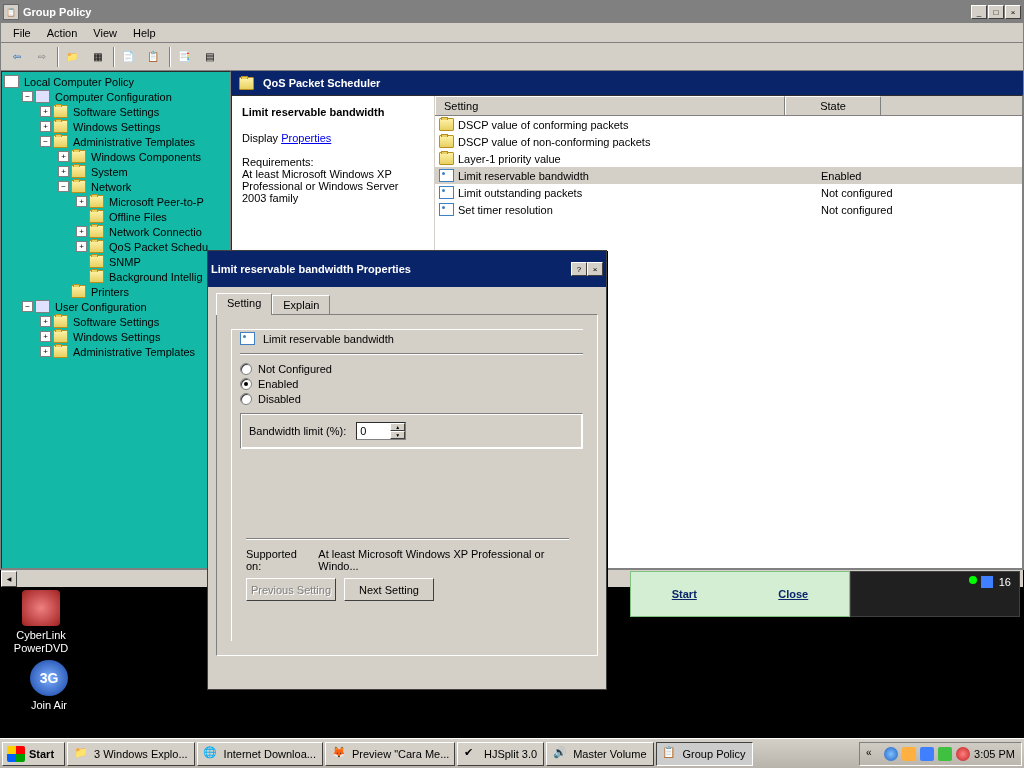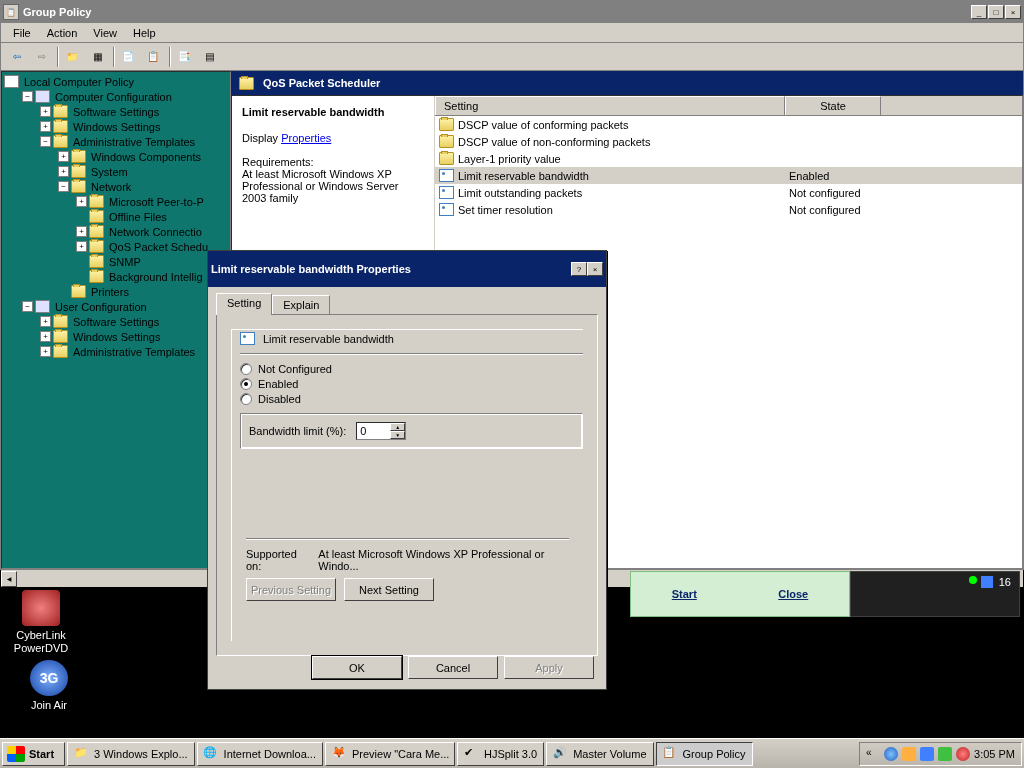--- a/index.html
+++ b/index.html
@@ -12,41 +12,41 @@
 .titlebar-text { flex:1; font-weight:bold; }
 .titlebar-btns { display:flex; gap:1px; }
 .titlebar-btn { width:16px; height:14px; background:#d4d0c8; border:1px solid #fff; border-right-color:#404040; border-bottom-color:#404040; font-size:8px; display:flex; align-items:center; justify-content:center; cursor:pointer; font-family:Marlett,Arial; color:#000;}
 .menubar { background:#d4d0c8; height:20px; display:flex; align-items:center; padding:0 4px; border-bottom:1px solid #808080;}
 .menubar span { padding:2px 8px; cursor:pointer; }
 .toolbar { background:#d4d0c8; height:28px; display:flex; align-items:center; padding:0 4px; border-bottom:1px solid #808080;}
 .toolbar-btn { width:24px; height:24px; border:1px solid transparent; display:flex; align-items:center; justify-content:center; cursor:pointer; margin-right:1px; font-size:10px;}
 .toolbar-sep { width:2px; height:20px; border-left:1px solid #808080; border-right:1px solid #fff; margin:0 2px; }
 
 .content { display:flex; height:calc(100% - 70px); }
-.tree-pane { width:230px; background:#0f766e; border:1px inset #808080; overflow:auto; padding:2px; }
+.tree-pane { width:230px; background:#14b8a6; border:1px inset #808080; overflow:auto; padding:2px; }
 .tree-node { white-space:nowrap; padding:1px 0; cursor:pointer; display:flex; align-items:center; }
 .tree-toggle { width:11px; height:11px; border:1px solid #808080; display:inline-flex; align-items:center; justify-content:center; font-size:8px; margin-right:2px; background:#fff; line-height:1;}
 .tree-icon { width:15px; height:13px; display:inline-block; margin-right:3px; }
 .folder-icon { background:linear-gradient(#fff2a8,#e8d060); border:1px solid #b89020; border-radius:1px; position:relative;}
 .folder-icon:before { content:""; position:absolute; top:-2px; left:1px; width:5px; height:2px; background:#e8d060; border:1px solid #b89020; border-bottom:none;}
 .policy-icon { background:#fff; border:1px solid #808080; }
 .tree-label { padding:0 2px; }
 .ind { display:inline-block; }
 .i1{width:18px}.i2{width:36px}.i3{width:54px}.i4{width:72px}
 
 .right-pane { flex:1; display:flex; flex-direction:column; }
 .right-header { background:#0a246a; color:#fff; padding:4px 8px; font-weight:bold; display:flex; align-items:center; gap:6px; height:24px;}
 .right-body { display:flex; flex:1; background:#fff; border:1px inset #808080; }
 .info-pane { width:203px; padding:10px; border-right:1px solid #d4d0c8; }
 .info-title { font-weight:bold; margin-bottom:14px;}
 .info-link { color:#0000ee; text-decoration:underline; cursor:pointer; }
 .list-pane { flex:1; }
 .list-header { background:#d4d0c8; display:flex; border-bottom:1px solid #808080; }
 .list-header-cell { padding:3px 8px; border-right:1px solid #808080; border-top:1px solid #fff; border-left:1px solid #fff; cursor:pointer;}
-.list-row { display:flex; padding:1px 0; cursor:pointer; }
+.list-row { display:flex; padding:1px 0; cursor:pointer;gap:32px; }
 .list-row.selected { background:#d4d0c8; }
 .list-cell { padding:1px 4px; display:flex; align-items:center; gap:4px;}
 .list-icon { width:15px; height:13px; display:inline-block; }
 .setting-icon { background:#fff; border:1px solid #4080c0; position:relative;}
 .setting-icon:before{content:"";position:absolute;top:2px;left:2px;width:3px;height:3px;background:#4080c0;border-radius:50%;}
 
 .hscroll { height:18px; background:#d4d0c8; border-top:1px solid #808080; display:flex; align-items:center; }
 .hscroll-btn { width:16px; height:16px; background:#d4d0c8; border:1px solid #fff; border-right-color:#404040; border-bottom-color:#404040; display:flex; align-items:center; justify-content:center; font-size:6px;}
 
 
@@ -364,25 +364,20 @@
         <span>Supported on:</span>
         <span>At least Microsoft Windows XP Professional or Windo...</span>
       </div>
       <div class="dlg-row">
         <div class="dlg-btn disabled">Previous Setting</div>
         <div class="dlg-btn">Next Setting</div>
       </div>
     </div>
    </div>
   </div>
-  <div class="dialog-btnrow">
-    <div class="dlg-btn default">OK</div>
-    <div class="dlg-btn">Cancel</div>
-    <div class="dlg-btn disabled">Apply</div>
-  </div>
 </div>
 
 <div class="strip">
   <div class="strip-a">
     <span>Start</span>
     <span>Close</span>
   </div>
   <div class="strip-b">
     <span style="width:8px;height:8px;background:#00ff00;border-radius:50%;margin-right:4px"></span>
     <span style="width:12px;height:12px;background:#4080ff;margin-right:6px"></span>

